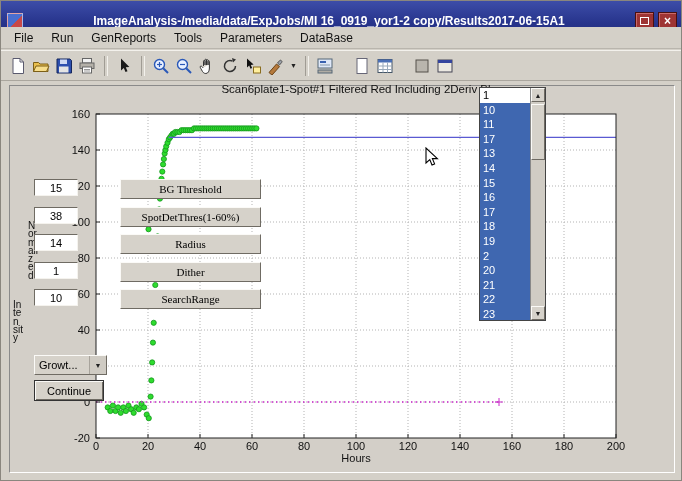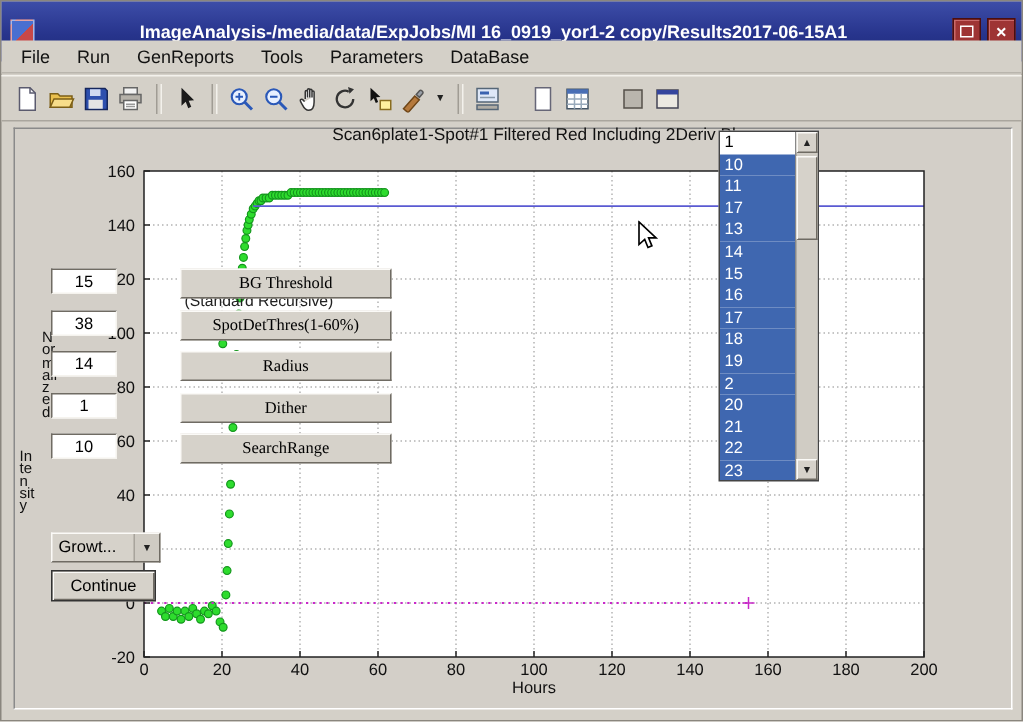--- a/index.html
+++ b/index.html
@@ -384,21 +384,20 @@
       <line x1="95" y1="149" x2="99" y2="149" stroke="#222"></line>
       <text x="89" y="153" text-anchor="end" font-size="11" fill="#111">140</text>
       <line x1="95" y1="113" x2="99" y2="113" stroke="#222"></line>
       <text x="89" y="117" text-anchor="end" font-size="11" fill="#111">160</text>
       <text x="355" y="92" text-anchor="middle" font-size="11.5" fill="#111">Scan6plate1-Spot#1 Filtered Red Including 2Deriv Bl</text>
       <text x="355" y="461" text-anchor="middle" font-size="11" fill="#111">Hours</text>
     </svg>
 
   <div class="vlabel" id="ylabel-line1">Normalized</div>
   <div class="vlabel" id="ylabel-line2">Intensity</div>
-  <div id="hidden-label">(Standard Recursive)</div>
 
   <input class="field-input" style="top: 178px;" readonly="" value="15">
   <input class="field-input" style="top: 206px;" readonly="" value="38">
   <input class="field-input" style="top: 233px;" readonly="" value="14">
   <input class="field-input" style="top: 261px;" readonly="" value="1">
   <input class="field-input" style="top: 288px;" readonly="" value="10">
 
   <button class="ctl-btn" style="top:178px">BG Threshold</button>
   <button class="ctl-btn" style="top:206px">SpotDetThres(1-60%)</button>
   <button class="ctl-btn" style="top:233px">Radius</button>

